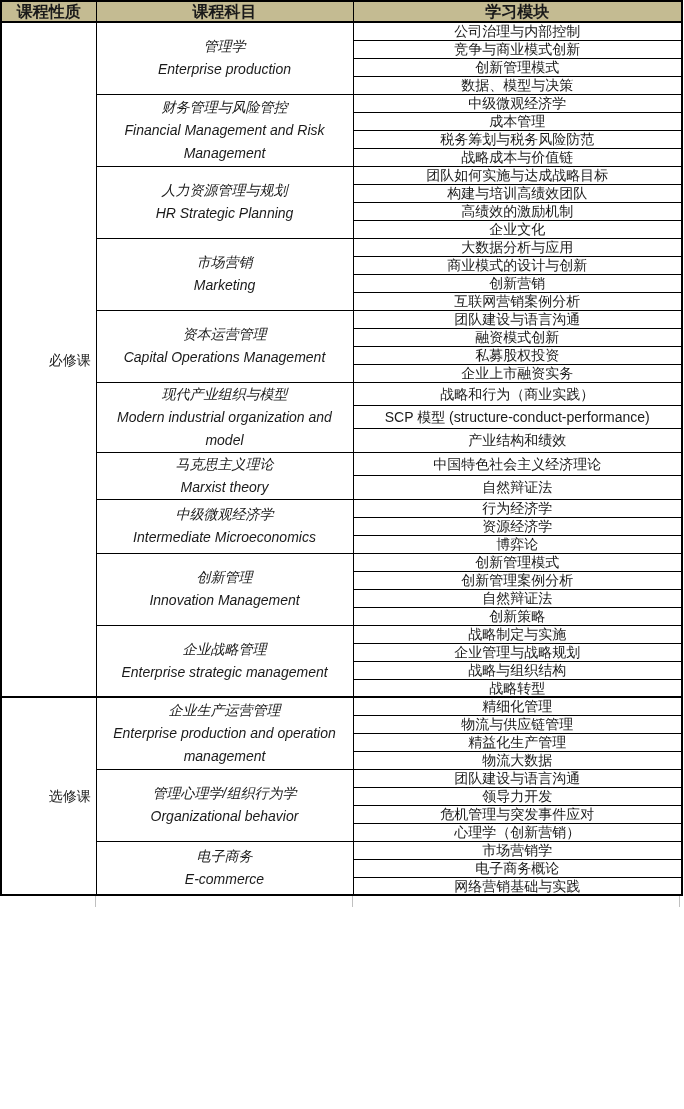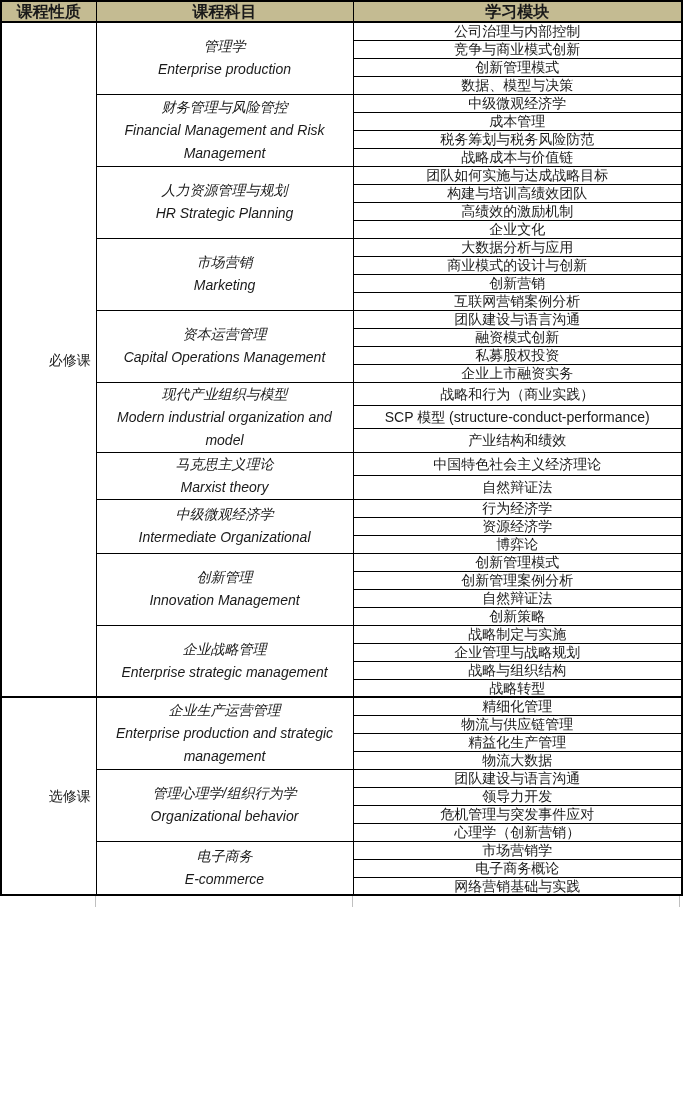--- a/index.html
+++ b/index.html
@@ -167,21 +167,21 @@
             <div>Marxist theory</div>
           </td>
           <td class="module-cell">中国特色社会主义经济理论</td>
         </tr>
         <tr>
           <td class="module-cell">自然辩证法</td>
         </tr>
         <tr>
           <td rowspan="3" class="subject-cell">
             <div>中级微观经济学</div>
-            <div>Intermediate Organizational</div>
+            <div>Intermediate Microeconomics</div>
           </td>
           <td class="module-cell">行为经济学</td>
         </tr>
         <tr>
           <td class="module-cell">资源经济学</td>
         </tr>
         <tr>
           <td class="module-cell">博弈论</td>
         </tr>
         <tr>
@@ -213,21 +213,21 @@
         <tr>
           <td class="module-cell">战略与组织结构</td>
         </tr>
         <tr>
           <td class="module-cell">战略转型</td>
         </tr>
         <tr class="section-start">
           <td rowspan="11" class="nature-cell">选修课</td>
           <td rowspan="4" class="subject-cell">
             <div>企业生产运营管理</div>
-            <div>Enterprise production and strategic management</div>
+            <div>Enterprise production and operation management</div>
           </td>
           <td class="module-cell">精细化管理</td>
         </tr>
         <tr>
           <td class="module-cell">物流与供应链管理</td>
         </tr>
         <tr>
           <td class="module-cell">精益化生产管理</td>
         </tr>
         <tr>

